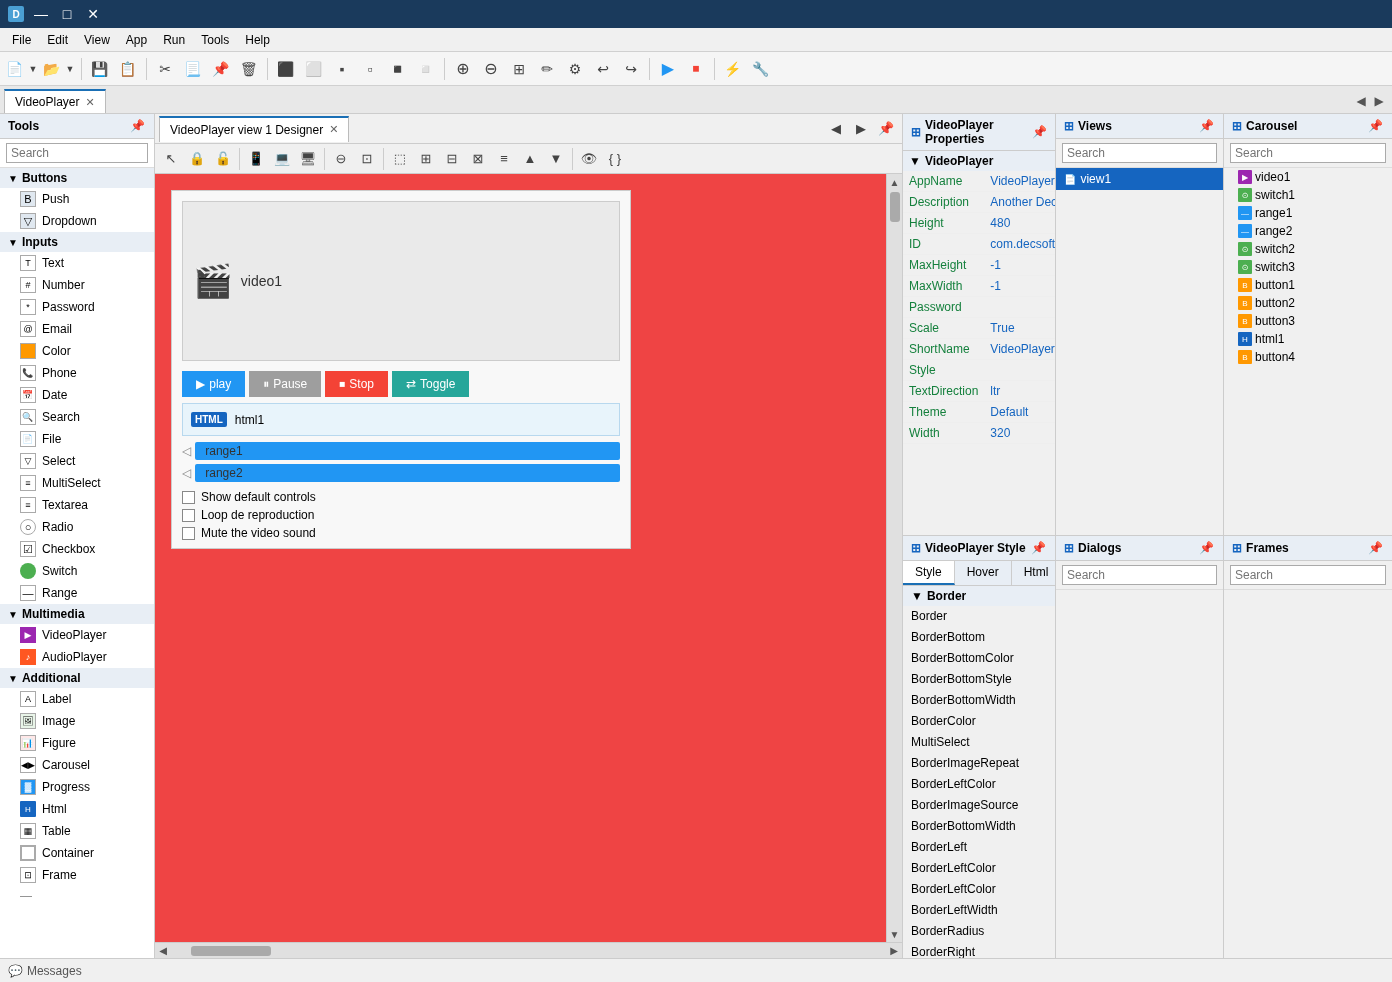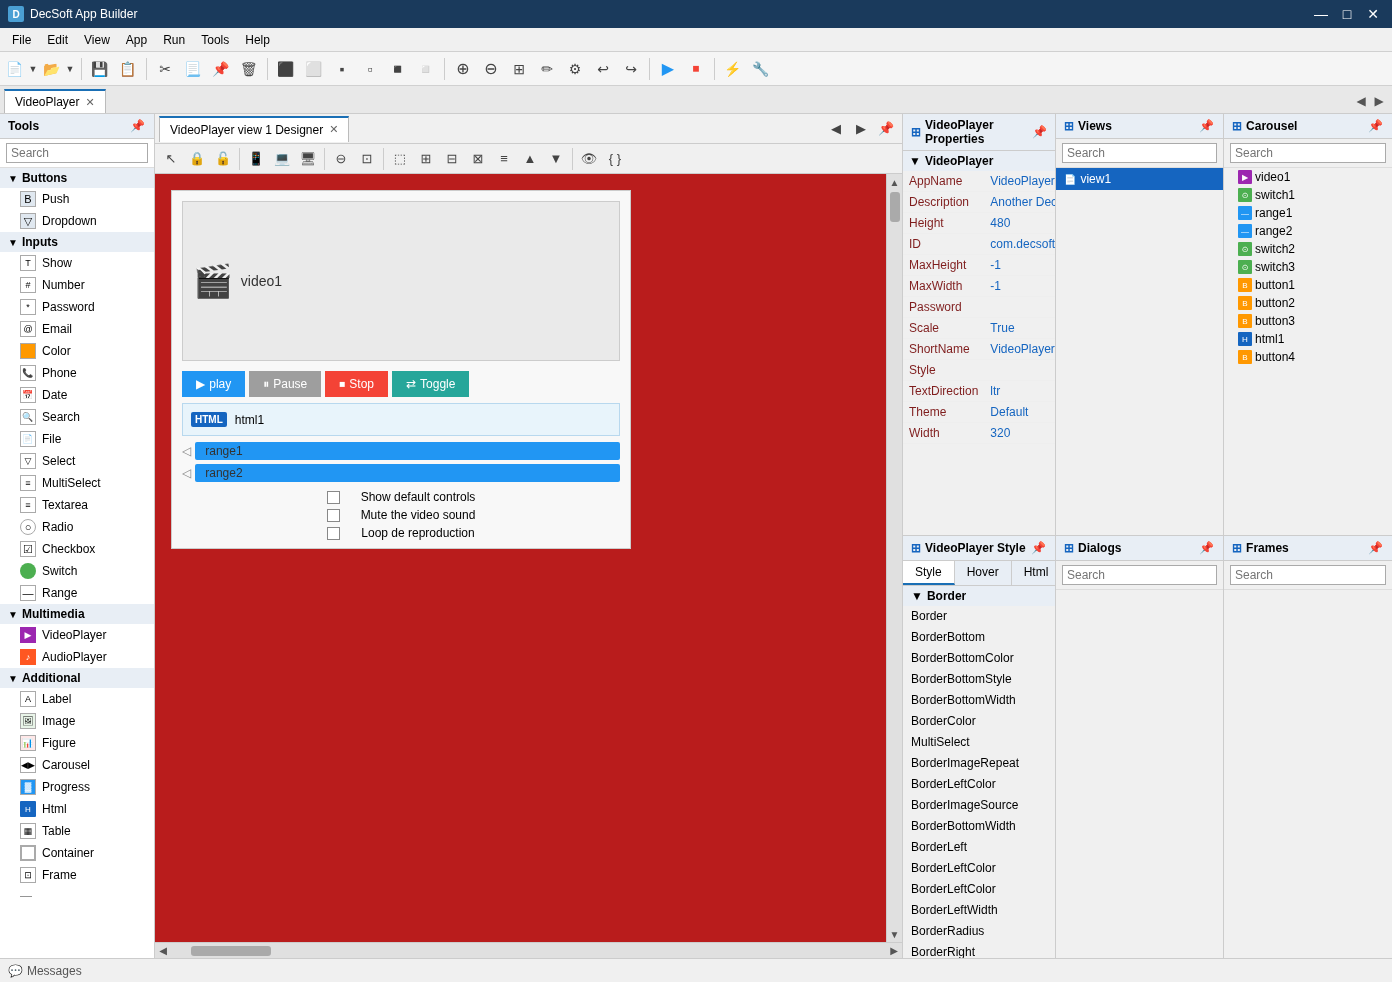--- a/index.html
+++ b/index.html
@@ -151,21 +151,21 @@
     }
     .tool-icon {
       width: 16px; height: 16px;
       display: flex; align-items: center; justify-content: center;
       font-size: 11px;
     }
 
     
     .canvas-area {
       flex: 1;
-      background: #b91c1c;
+      background: #ef4444;
       overflow: hidden;
       position: relative;
     }
     .canvas-toolbar {
       background: #f0f0f0;
       height: 30px;
       border-bottom: 1px solid #ccc;
       display: flex;
       align-items: center;
       padding: 0 4px;
@@ -293,22 +293,21 @@
     
     .widget-checkboxes {
       margin: 8px 10px;
       display: flex;
       flex-direction: column;
       gap: 4px;
     }
     .widget-checkbox-item {
       display: flex;
       align-items: center;
-      gap: 21px;
-      justify-content: center;
+      gap: 6px;
     }
     .w-checkbox { width: 13px; height: 13px; border: 1px solid #888; background: white; }
 
     
     .right-panels {
       width: 490px;
       display: flex;
       flex-direction: column;
       border-left: 1px solid #ccc;
     }
@@ -342,21 +341,21 @@
 
     .prop-table {
       width: 100%;
       border-collapse: collapse;
       font-size: 12px;
     }
     .prop-table tr td {
       padding: 3px 6px;
       border-bottom: 1px solid #eee;
     }
-    .prop-table tr td:first-child { color: #7f1d1d; width: 120px; margin-left: 12px; }
+    .prop-table tr td:first-child { color: #15803d; width: 120px; margin-left: 12px; }
     .prop-table tr td:last-child { color: #1565C0; }
 
     .prop-section-header {
       background: #e8eef5;
       padding: 3px 6px;
       font-weight: bold;
       display: flex;
       align-items: center;
       gap: 4px;
     }
@@ -454,21 +453,20 @@
       border: 1px solid #aaa;
       padding: 2px 4px;
       font-size: 12px;
     }
   </style>
 </head>
 <body>
 
 <div class="title-bar">
   <div class="title-bar-icon">D</div>
-  <span class="title-bar-text">DecSoft App Builder</span>
   <div class="title-bar-controls">
     <div class="title-bar-btn">—</div>
     <div class="title-bar-btn">□</div>
     <div class="title-bar-btn close">✕</div>
   </div>
 </div>
 
 <div class="menu-bar">
   <div class="menu-item">File</div>
   <div class="menu-item">Edit</div>
@@ -556,21 +554,21 @@
         <div class="tool-icon" style="background:#e0e8f0;border:1px solid #aaa;">▽</div>
         <span>Dropdown</span>
       </div>
 
       <div class="tool-category">
         <span class="arrow">▼</span>
         <span>Inputs</span>
       </div>
       <div class="tool-item">
         <div class="tool-icon" style="background:#fff;border:1px solid #aaa;font-size:9px;">T</div>
-        <span>Show</span>
+        <span>Text</span>
       </div>
       <div class="tool-item">
         <div class="tool-icon" style="background:#fff;border:1px solid #aaa;font-size:9px;">#</div>
         <span>Number</span>
       </div>
       <div class="tool-item">
         <div class="tool-icon" style="background:#fff;border:1px solid #aaa;font-size:9px;">*</div>
         <span>Password</span>
       </div>
       <div class="tool-item">
@@ -782,25 +780,25 @@
             </div>
           </div>
 
           <div class="widget-checkboxes">
             <div class="widget-checkbox-item">
               <div class="w-checkbox"></div>
               <span>Show default controls</span>
             </div>
             <div class="widget-checkbox-item">
               <div class="w-checkbox"></div>
-              <span>Mute the video sound</span>
+              <span>Loop de reproduction</span>
             </div>
             <div class="widget-checkbox-item">
               <div class="w-checkbox"></div>
-              <span>Loop de reproduction</span>
+              <span>Mute the video sound</span>
             </div>
           </div>
         </div>
       </div>
 
       <div class="canvas-scroll-x">
         <div style="width:16px;height:16px;display:flex;align-items:center;justify-content:center;cursor:pointer;color:#555;font-size:10px;">◀</div>
         <div class="canvas-scroll-thumb"></div>
         <div style="flex:1;"></div>
         <div style="width:16px;height:16px;display:flex;align-items:center;justify-content:center;cursor:pointer;color:#555;font-size:10px;">▶</div>

